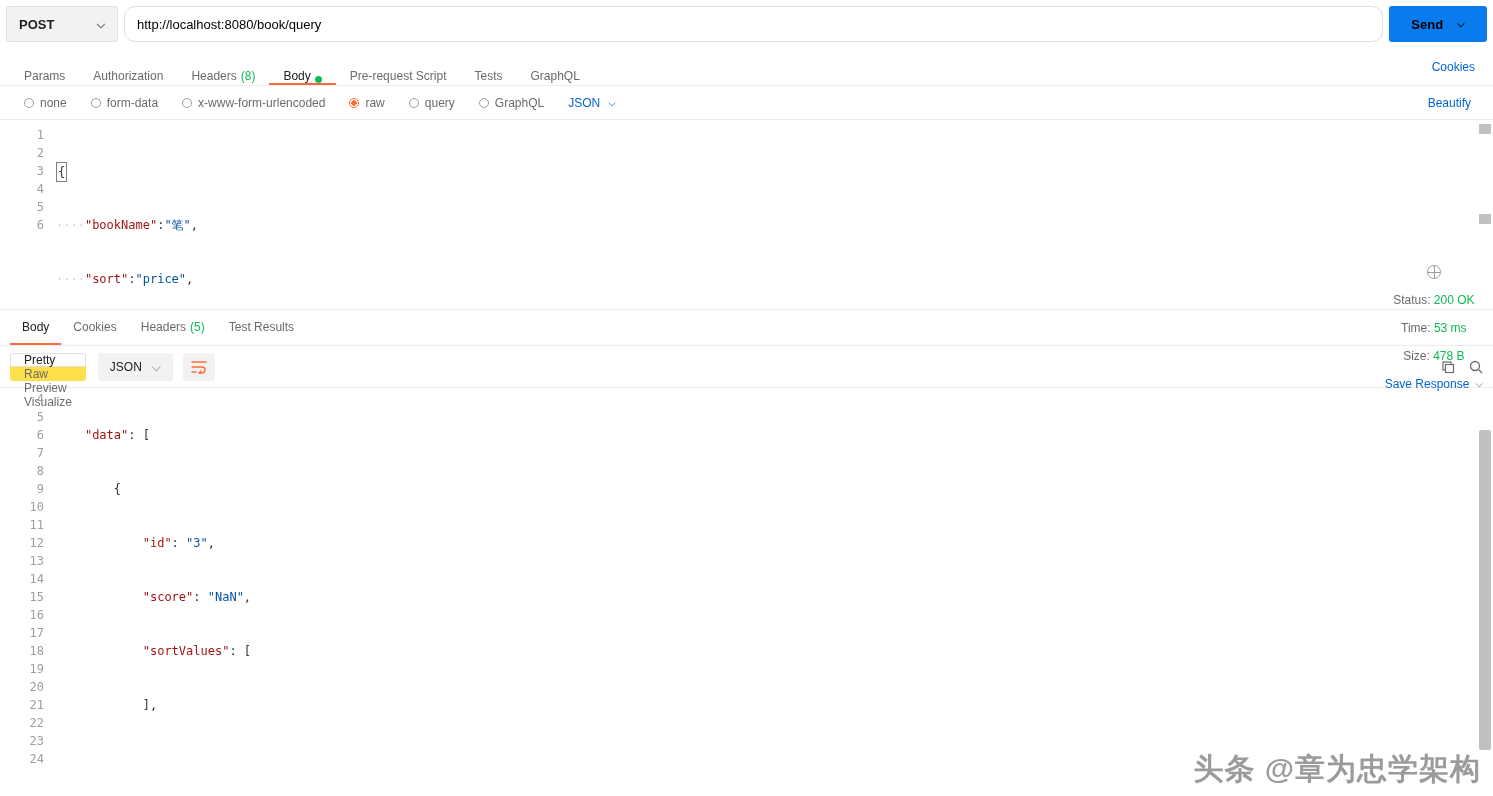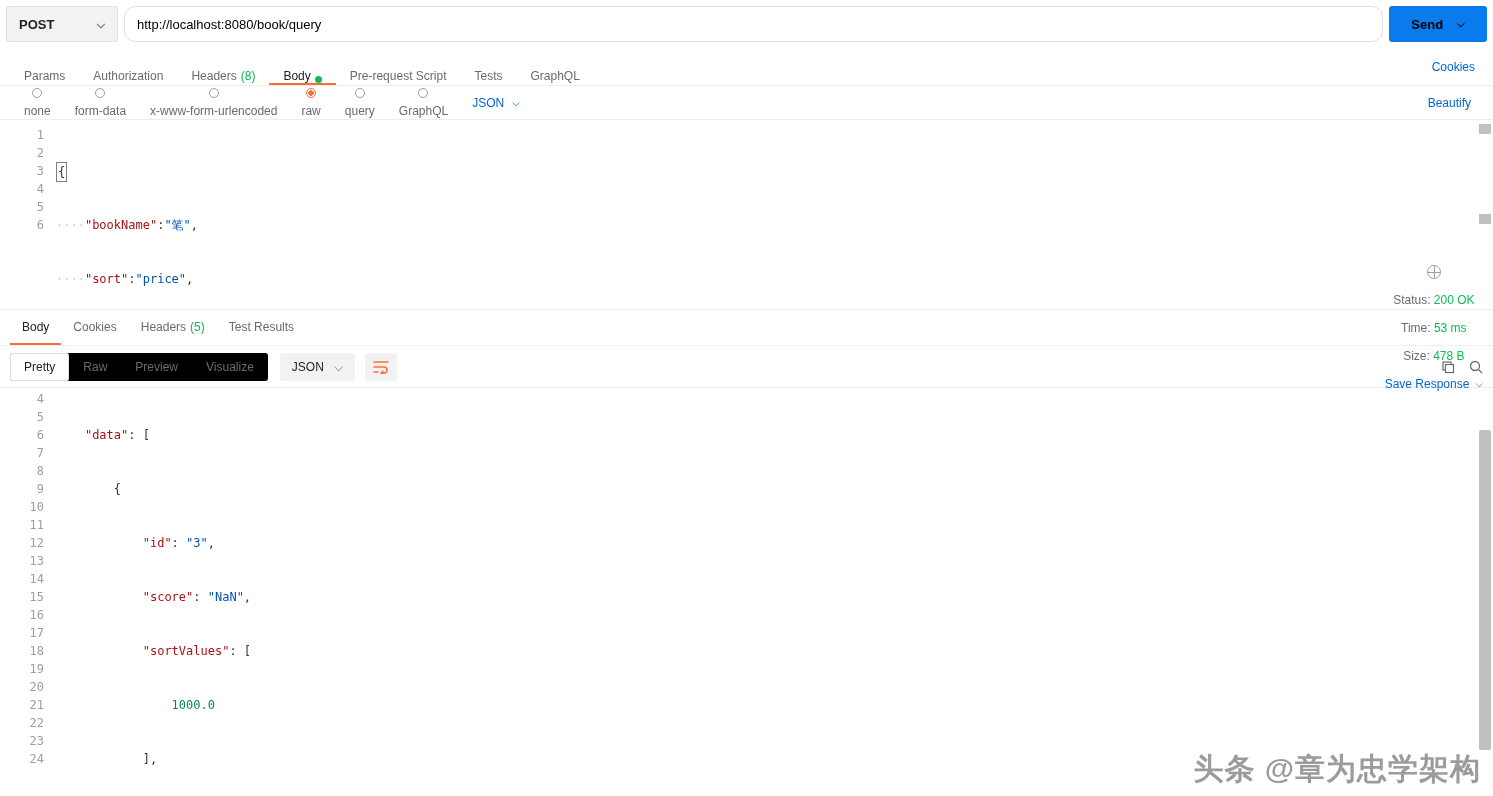--- a/index.html
+++ b/index.html
@@ -14,21 +14,21 @@
 
 .req-tabs { display: flex; align-items: center; padding: 0 10px; border-bottom: 1px solid #ededed; height: 38px; }
 .req-tab { padding: 0 14px; height: 100%; display: flex; align-items: flex-end; color: #6b6b6b; font-size: 12px; cursor: pointer; border-bottom: 2px solid transparent; gap: 4px; }
 .req-tab.active { color: #212121; border-bottom-color: #ff6c37; }
 .req-tab .count { color: #0cbb52; }
 .req-tab .dot { width: 7px; height: 7px; border-radius: 50%; background: #0cbb52; display: inline-block; }
 .spacer { flex: 1; }
 .link-text { color: #0265d2; font-size: 12px; cursor: pointer; padding: 0 8px; }
 
 .body-type-row { display: flex; align-items: center; padding: 6px 14px; border-bottom: 1px solid #ededed; height: 34px; gap: 4px; }
-.radio-opt { display: flex; align-items: center; gap: 6px; padding: 0 10px; color: #6b6b6b; font-size: 12px; cursor: pointer; flex-direction: column; }
+.radio-opt { display: flex; align-items: center; gap: 6px; padding: 0 10px; color: #6b6b6b; font-size: 12px; cursor: pointer; }
 .radio-opt .r { width: 10px; height: 10px; border-radius: 50%; border: 1px solid #a0a0a0; display: inline-block; }
 .radio-opt.selected .r { border-color: #ff6c37; background: radial-gradient(circle, #ff6c37 45%, transparent 48%); }
 .json-dd { color: #0265d2; font-size: 12px; display: flex; align-items: center; gap: 8px; margin-left: 10px; cursor: pointer; }
 .json-dd .chev { font-size: 10px; }
 
 .editor { display: flex; height: 190px; border-bottom: 1px solid #ededed; font-family: Consolas, Menlo, monospace; font-size: 12px; position: relative; }
 .gutter { width: 56px; text-align: right; color: #9e9e9e; padding: 6px 12px 6px 0; user-select: none; }
 .gutter div { height: 18px; line-height: 18px; }
 .code-area { flex: 1; padding: 6px 0; white-space: pre; line-height: 18px; position: relative; overflow: hidden; }
 .code-line { height: 18px; padding-left: 0; }
@@ -46,21 +46,21 @@
 .resp-tab.active { color: #212121; border-bottom-color: #ff6c37; }
 .status-info { display: flex; align-items: center; gap: 14px; font-size: 12px; color: #6b6b6b; flex-direction: column; }
 .status-info .globe { width:14px; height:14px; border:1.2px solid #9e9e9e; border-radius:50%; position:relative; display:inline-block; }
 .status-info .globe::before { content:""; position:absolute; left:0; right:0; top:50%; border-top:1px solid #9e9e9e; }
 .status-info .globe::after { content:""; position:absolute; top:0; bottom:0; left:50%; border-left:1px solid #9e9e9e; }
 .status-info .green { color: #0cbb52; }
 .status-info .save { color: #0265d2; display:flex; align-items:center; gap:6px; cursor:pointer; }
 .status-info .save .chev { font-size:10px; color:#6b6b6b; }
 
 .response-toolbar { display: flex; align-items: center; height: 42px; padding: 0 10px; gap: 0; border-bottom: 1px solid #ededed; }
-.view-tabs { display: flex; background: #000000; border-radius: 3px; height: 28px; }
+.view-tabs { display: flex; background: #fde047; border-radius: 3px; height: 28px; flex-direction: column; }
 .view-tab { padding: 0 14px; display: flex; align-items: center; color: #6b6b6b; font-size: 12px; cursor: pointer; border-radius: 3px; }
 .view-tab.active { background: #fff; color: #212121; box-shadow: inset 0 0 0 1px #e0e0e0; }
 .format-dd { margin-left: 12px; height: 28px; background: #f2f2f2; border-radius: 3px; display: flex; align-items: center; padding: 0 12px; gap: 10px; font-size: 12px; color: #212121; cursor: pointer; }
 .wrap-btn { margin-left: 10px; width: 32px; height: 28px; background: #f2f2f2; border-radius: 3px; display: flex; align-items: center; justify-content: center; cursor: pointer; }
 .wrap-btn svg { width: 16px; height: 14px; }
 .tool-icons { margin-left: auto; display: flex; gap: 14px; color: #6b6b6b; }
 .tool-icons span { cursor: pointer; display:flex; }
 .tool-icons svg { width: 14px; height: 14px; }
 
 .response-body { display: flex; font-family: Consolas, Menlo, monospace; font-size: 12px; height: 378px; position: relative; overflow: hidden; }
@@ -255,21 +255,20 @@
       <div>22</div>
       <div>23</div>
       <div>24</div>
   </div>
   <div class="resp-code">
     <div>    <span class="tk-key-red2">"data"</span><span class="tk-punc">: [</span></div>
     <div>        <span class="tk-punc">{</span></div>
     <div>            <span class="tk-key-red2">"id"</span><span class="tk-punc">: </span><span class="tk-str-blue2">"3"</span><span class="tk-punc">,</span></div>
     <div>            <span class="tk-key-red2">"score"</span><span class="tk-punc">: </span><span class="tk-str-blue2">"NaN"</span><span class="tk-punc">,</span></div>
     <div>            <span class="tk-key-red2">"sortValues"</span><span class="tk-punc">: [</span></div>
-    <div>                <span class="tk-num2">1000.0</span></div>
     <div>            <span class="tk-punc">],</span></div>
     
     
     
     
     
     
     
     
     

